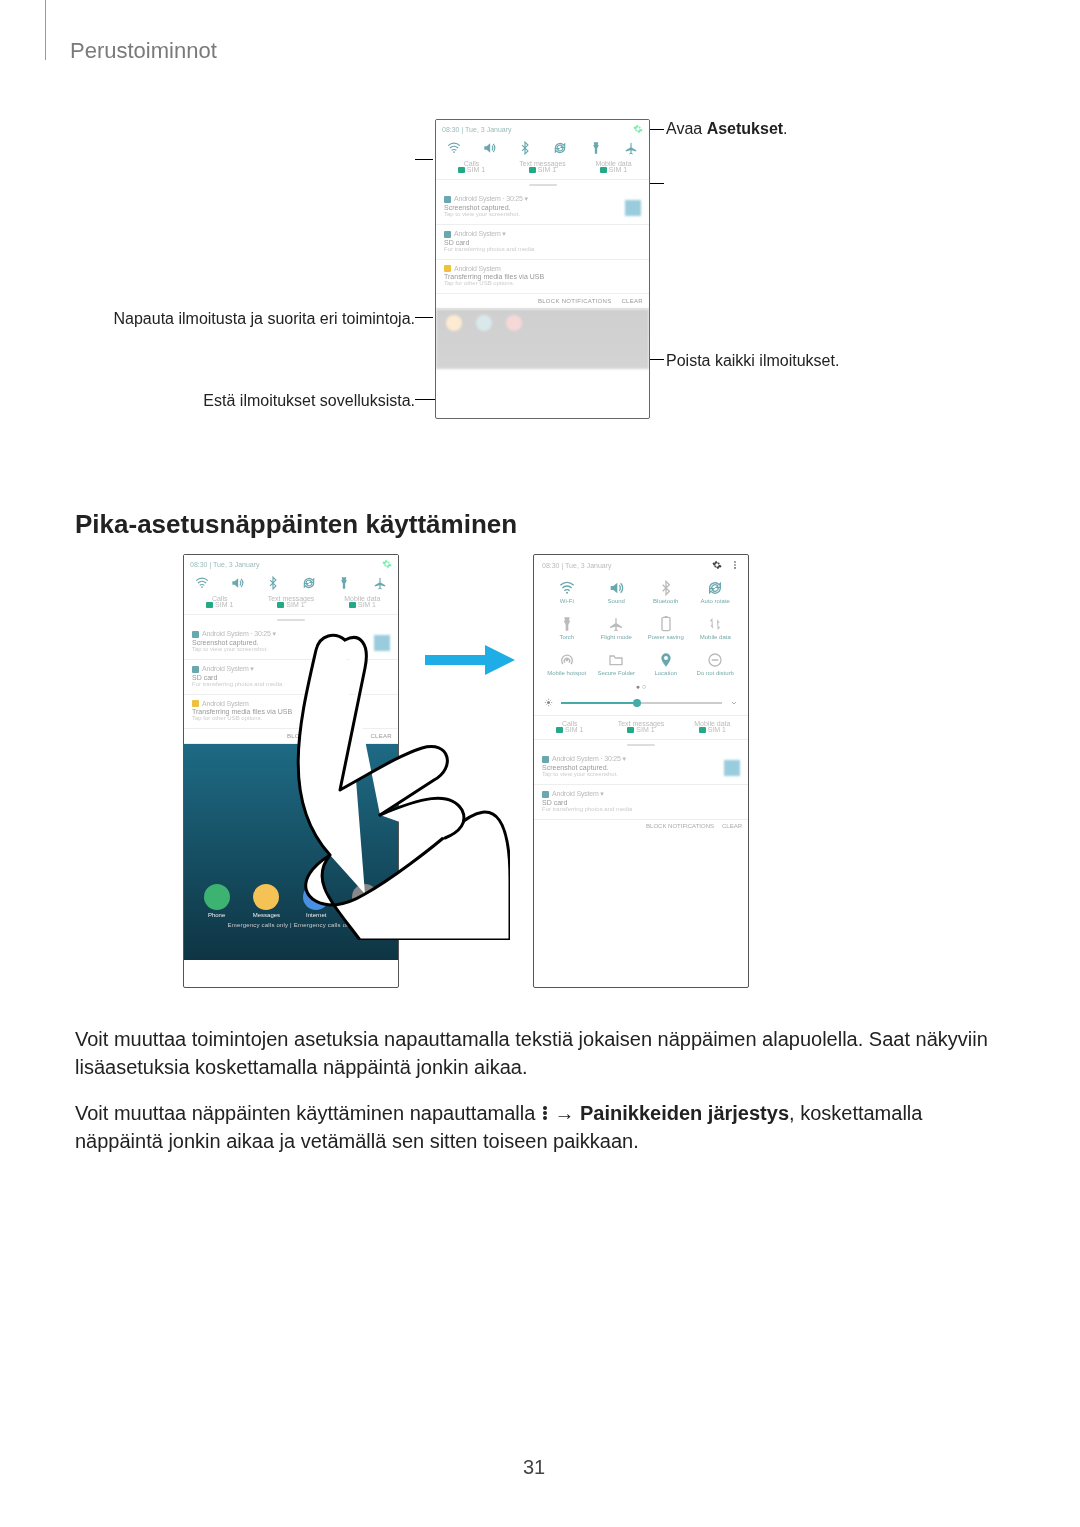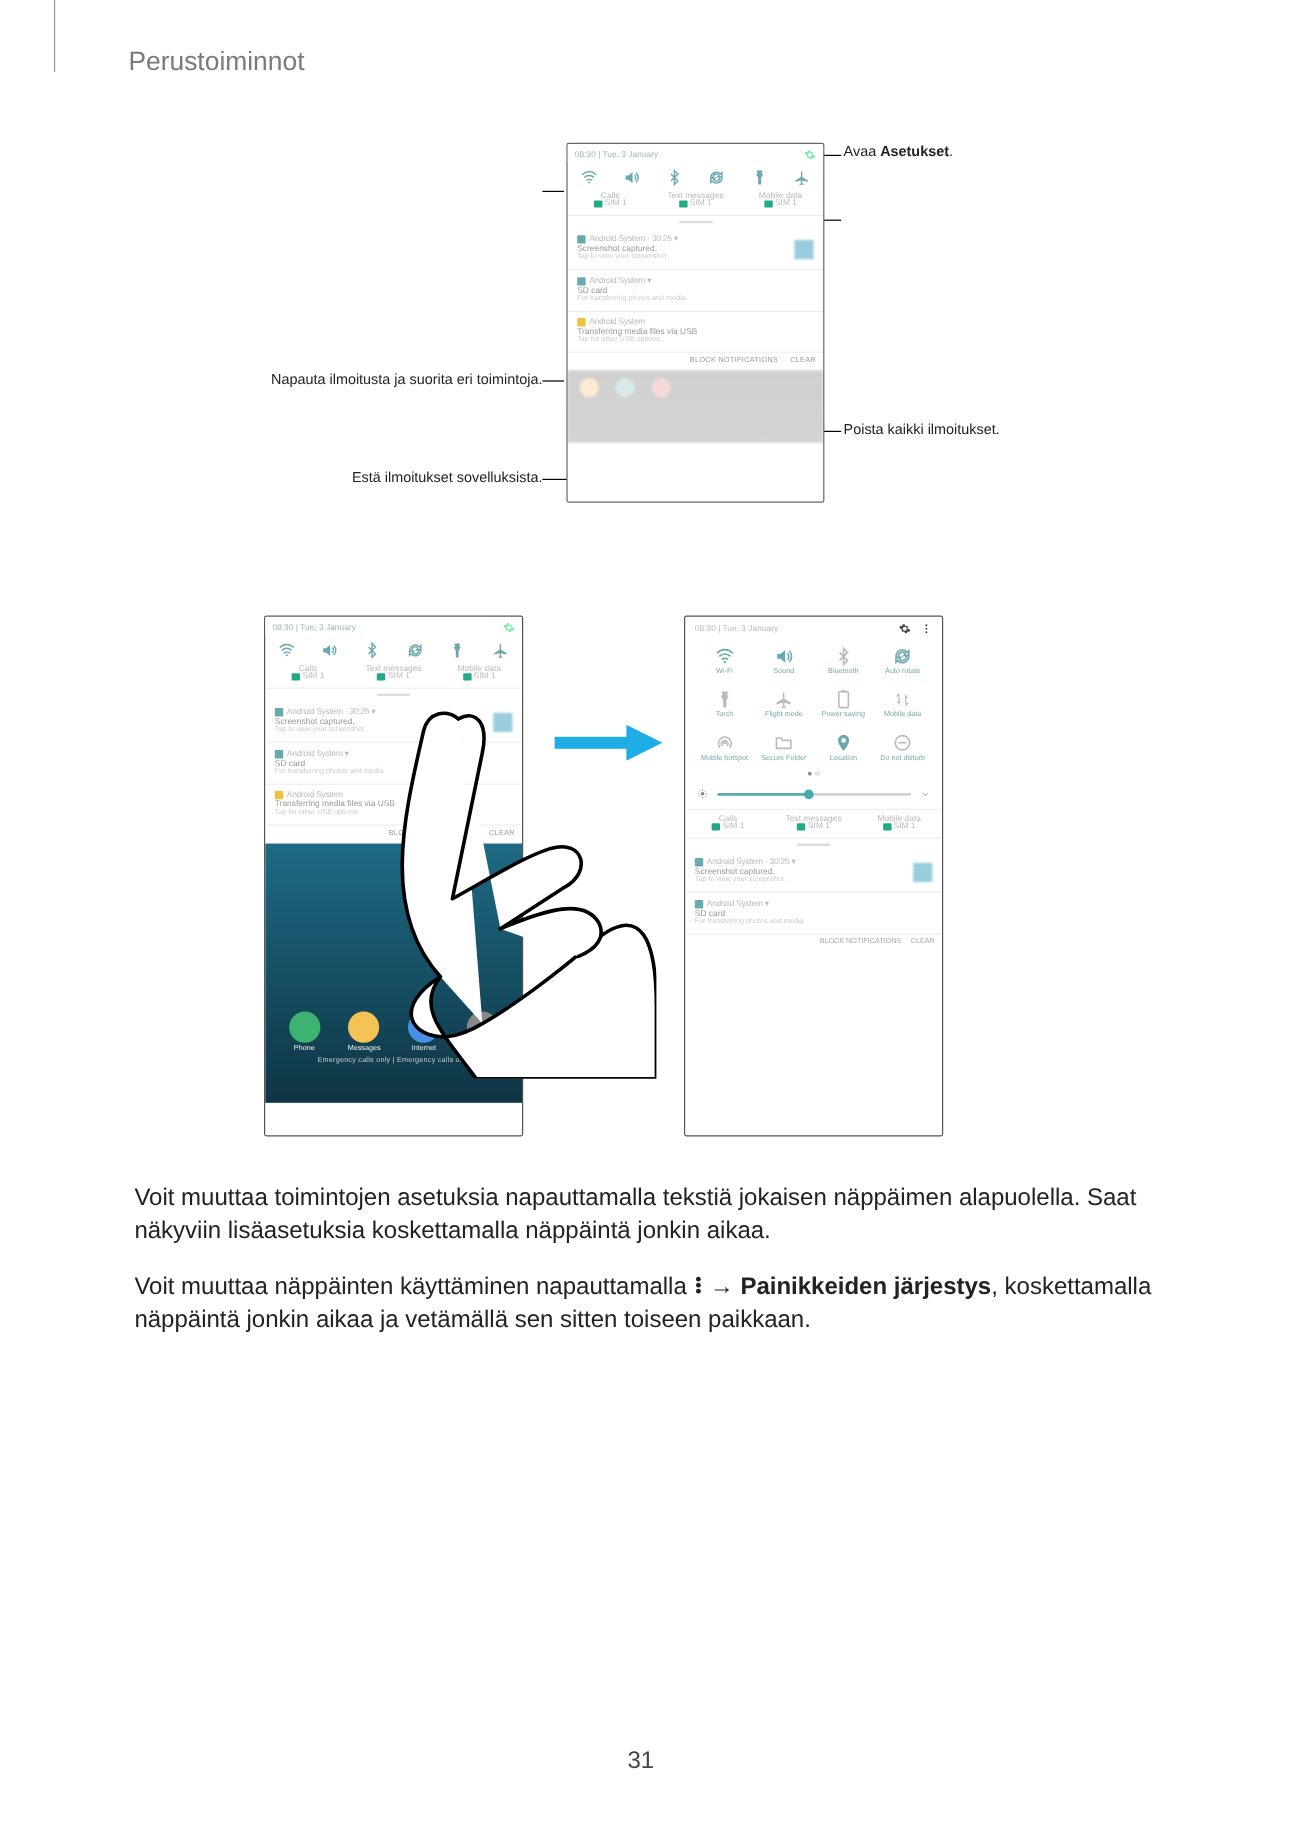--- a/index.html
+++ b/index.html
@@ -1,21 +1,21 @@
 <!DOCTYPE html>
 <html><head>
 <meta charset="utf-8">
 <style>
   * { box-sizing: border-box; margin: 0; padding: 0; }
   html, body { width: 1080px; height: 1527px; background: #fff; font-family: Arial, Helvetica, sans-serif; color: #222; }
   .page {
     position: relative;
     width: 1080px;
     height: 1527px;
-    padding: 30px 75px 0 112px;
+    padding: 30px 75px 0 75px;
   }
   .vline {
     position: absolute;
     left: 45px;
     top: 0;
     width: 0;
     height: 60px;
     border-left: 1.5px solid #999;
   }
   .header {
@@ -32,21 +32,21 @@
   .section-marker .arrow { font-weight: bold; }
   .section-marker .label { font-weight: bold; }
 
   
   .diagram1 {
     position: relative;
     width: 930px;
     height: 360px;
     margin-bottom: 30px;
   }
-  .callout-left, .callout-right { position: absolute; font-size: 12px; line-height: 1.3; }
+  .callout-left, .callout-right { position: absolute; font-size: 16px; line-height: 1.3; }
   .callout-left { text-align: right; }
   .callout-right { text-align: left; }
 
   .phone {
     position: absolute;
     left: 360px;
     top: 0;
     width: 215px;
     height: 300px;
     border: 1.5px solid #666;
@@ -438,20 +438,21 @@
         <span>CLEAR</span>
       </div>
       <div class="p-below">
         <span class="dot a"></span>
           <span class="dot b"></span>
           <span class="dot c"></span>
       </div>
     </div>
   </div>
 
+  <h2 class="section-title">Pika-asetusnäppäinten käyttäminen</h2>
 
   <div class="diagram2">
 
     <div class="phoneL">
       <div class="p-status">
         <span class="left">08:30  |  Tue, 3 January</span>
         <span class="gear iconsvg">
             <svg viewBox="0 0 24 24">
               <use href="#i-gear"></use>
             </svg>

